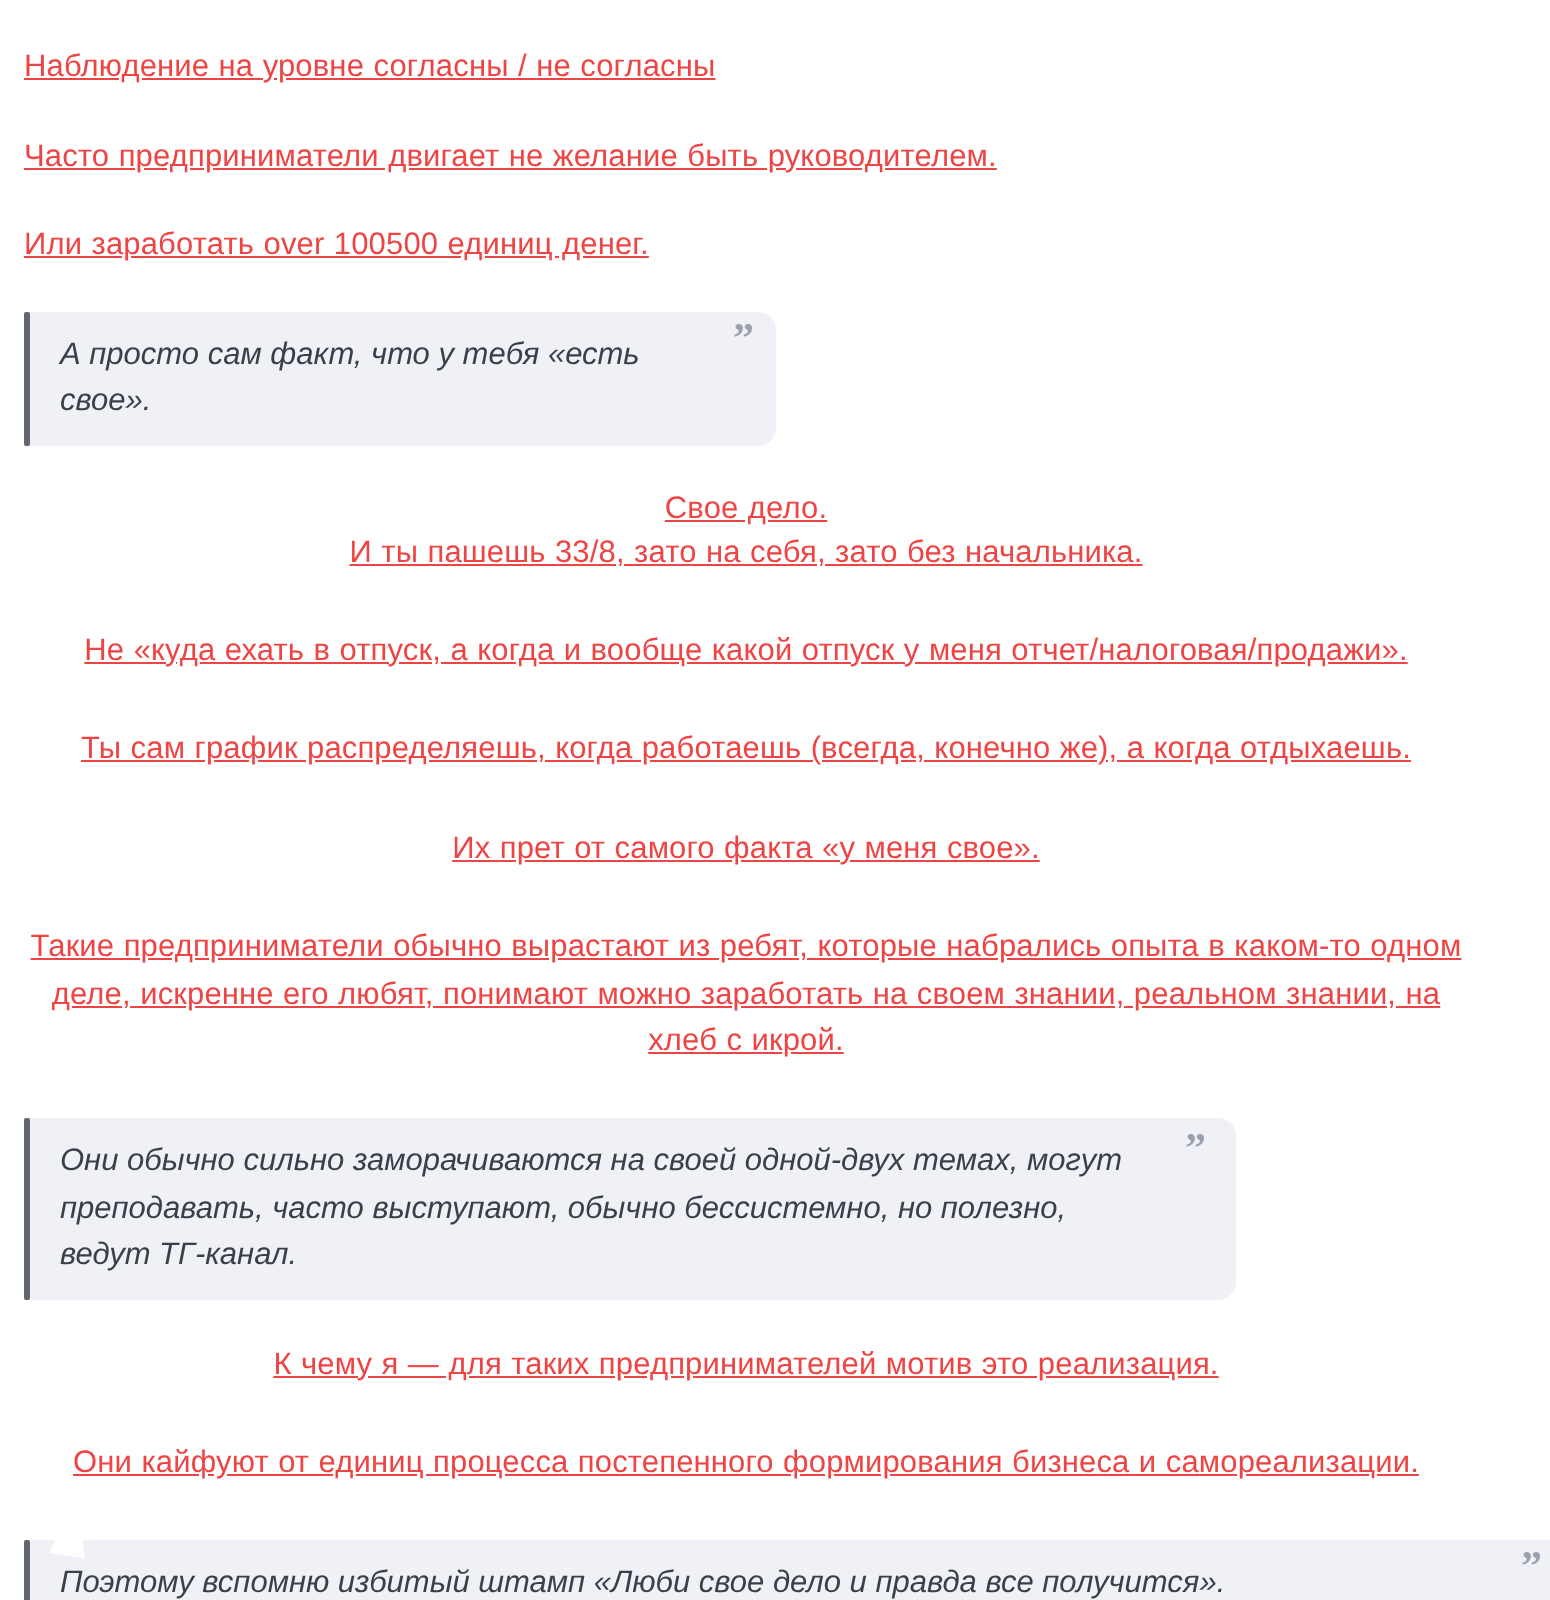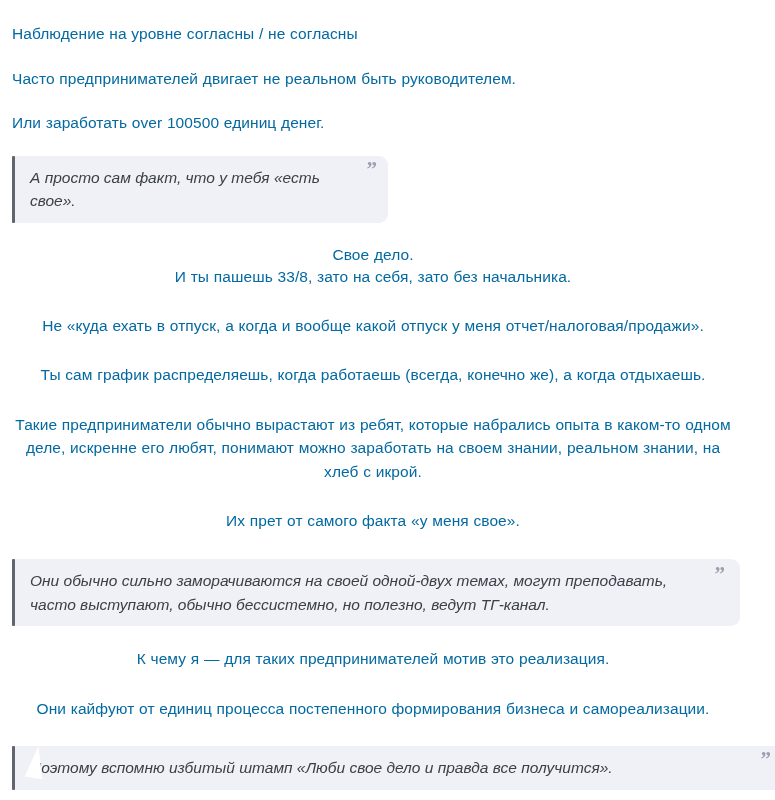--- a/index.html
+++ b/index.html
@@ -20,25 +20,26 @@
   .article {
     position: relative;
     padding: 22px 20px 0 12px;
     box-sizing: border-box;
     width: 775px;
   }
 
   .para {
     font-size: 15.5px;
     line-height: 1.52;
-    color: #0369a1;
+    color: #ef4444;
     margin: 0 0 21px 0;
     max-width: 722px;
     letter-spacing: 0.005em;
     word-spacing: 0.02em;
+    text-decoration: underline;
   }
 
   .para.tight {
     line-height: 1.42;
   }
 
   .para .line {
     display: block;
   }
 
@@ -81,21 +82,21 @@
     letter-spacing: -1px;
     user-select: none;
   }
 
   .quote-text {
     display: block;
   }
 
   
   .quote.w-short  { width: 376px; }
-  .quote.w-full   { width: 728px; }
+  .quote.w-full   { width: 606px; }
   .quote.w-wide   { width: 771px; }
 
   .quote.w-short .quote-mark { top: 3px; right: 12px; }
   .quote.w-full  .quote-mark { top: 5px; right: 16px; }
   .quote.w-wide  .quote-mark { top: 3px; right: 13px; }
 
   
   .gap-lg { margin-bottom: 26px; text-align: center; }
 
   
@@ -112,41 +113,41 @@
     transform: rotate(9deg);
   }
 </style>
 </head>
 <body>
 
 <div class="article">
 
   <p class="para">Наблюдение на уровне согласны / не согласны</p>
 
-  <p class="para">Часто предпринимателей двигает не реальном быть руководителем.</p>
+  <p class="para">Часто предприниматели двигает не желание быть руководителем.</p>
 
   <p class="para">Или заработать over 100500 единиц денег.</p>
 
   <blockquote class="quote w-short">
     <span class="quote-text">А просто сам факт, что у тебя «есть свое».</span>
     <span class="quote-mark">”</span>
   </blockquote>
 
   <p class="para tight gap-lg">
     <span class="line">Свое дело.</span>
     <span class="line">И ты пашешь 33/8, зато на себя, зато без начальника.</span>
   </p>
 
   <p class="para gap-lg">Не «куда ехать в отпуск, а когда и вообще какой отпуск у меня отчет/налоговая/продажи».</p>
 
   <p class="para gap-lg">Ты сам график распределяешь, когда работаешь (всегда, конечно же), а когда отдыхаешь.</p>
 
+  <p class="para gap-lg">Их прет от самого факта «у меня свое».</p>
+
   <p class="para gap-lg">Такие предприниматели обычно вырастают из ребят, которые набрались опыта в каком-то одном деле, искренне его любят, понимают можно заработать на своем знании, реальном знании, на хлеб с икрой.</p>
-
-  <p class="para gap-lg">Их прет от самого факта «у меня свое».</p>
 
   <blockquote class="quote w-full">
     <span class="quote-text">Они обычно сильно заморачиваются на своей одной-двух темах, могут преподавать, часто выступают, обычно бессистемно, но полезно, ведут ТГ-канал.</span>
     <span class="quote-mark">”</span>
   </blockquote>
 
   <p class="para gap-lg">К чему я — для таких предпринимателей мотив это реализация.</p>
 
   <p class="para gap-lg">Они кайфуют от единиц процесса постепенного формирования бизнеса и самореализации.</p>
 

